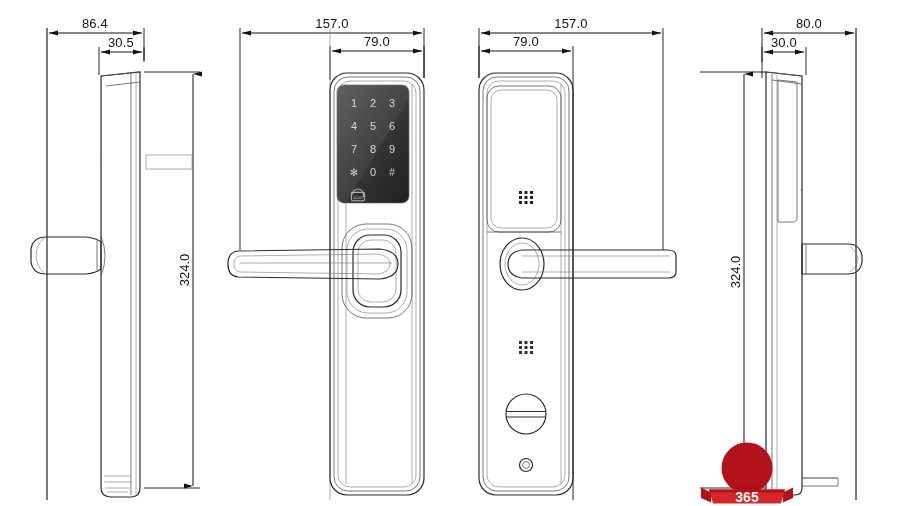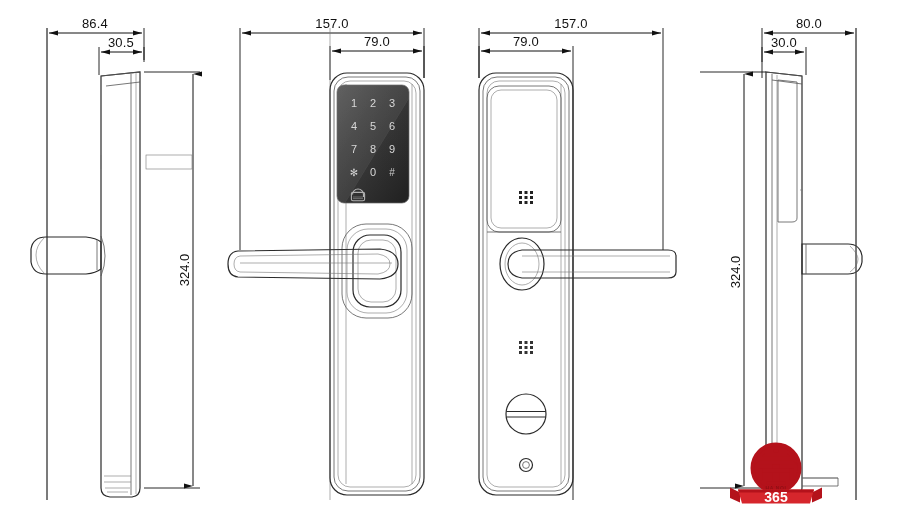--- a/index.html
+++ b/index.html
@@ -22,21 +22,21 @@
   .hair{stroke:#777;stroke-width:.6;fill:none;}
 
   
   .kp-digit{
     font-family:"Liberation Sans",sans-serif;
     font-size:11px;fill:#d8d8d8;text-anchor:middle;
   }
   .kp-sym{font-size:10px;fill:#cfcfcf;text-anchor:middle;}
 
   
-  #logo{position:absolute;left:724px;top:442px;width:104px;height:62px;}
+  #logo{position:absolute;left:695px;top:442px;width:104px;height:62px;}
   .logo-red{fill:#b4121b;}
   .logo-red2{fill:#d6262c;}
   .logo-text{
     font-family:"Liberation Sans",sans-serif;
     font-weight:bold;fill:#ffffff;text-anchor:middle;
   }
   .logo-hanoi{font-size:5px;fill:#8e0f15;letter-spacing:.6px;text-anchor:middle;font-weight:bold;}
 </style>
 </head>
 <body>

